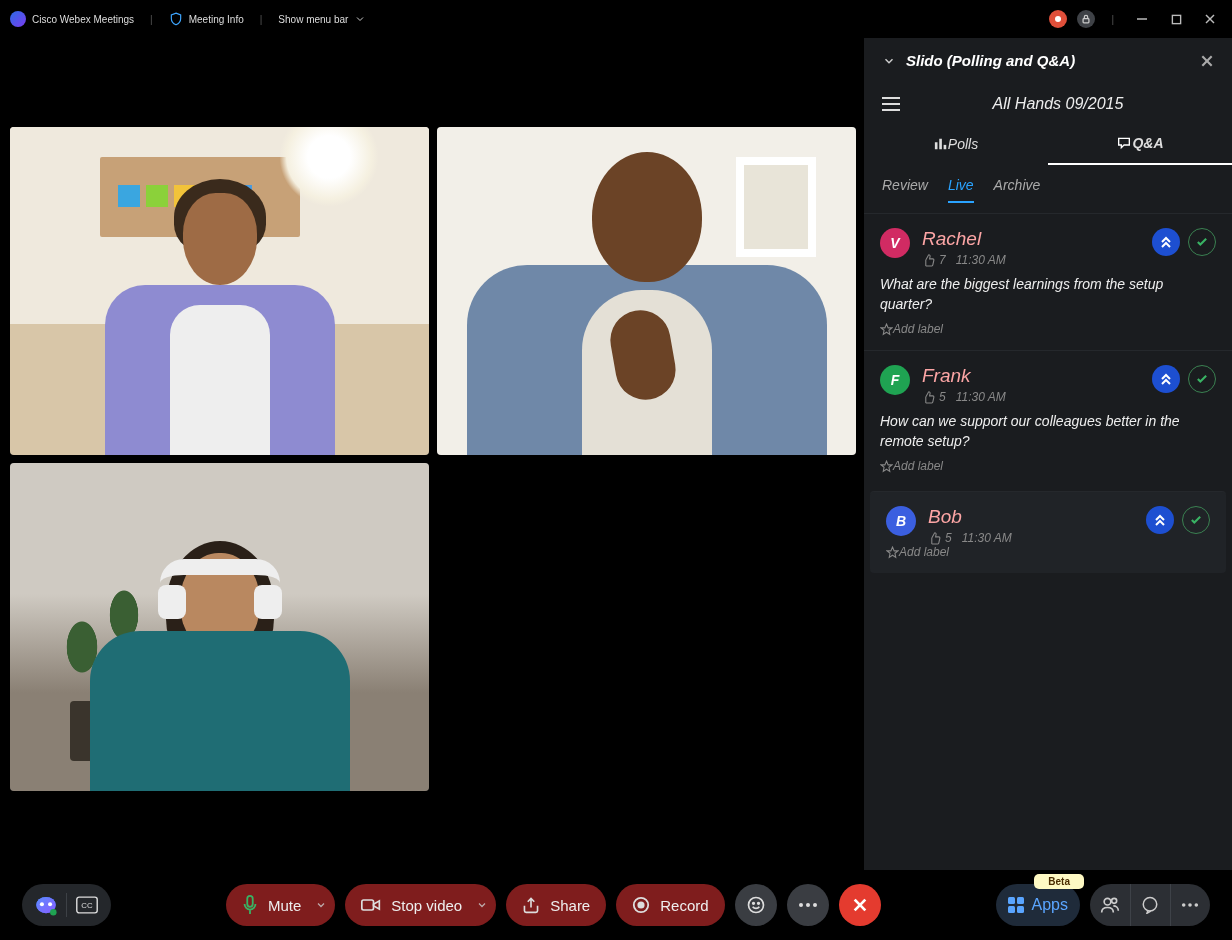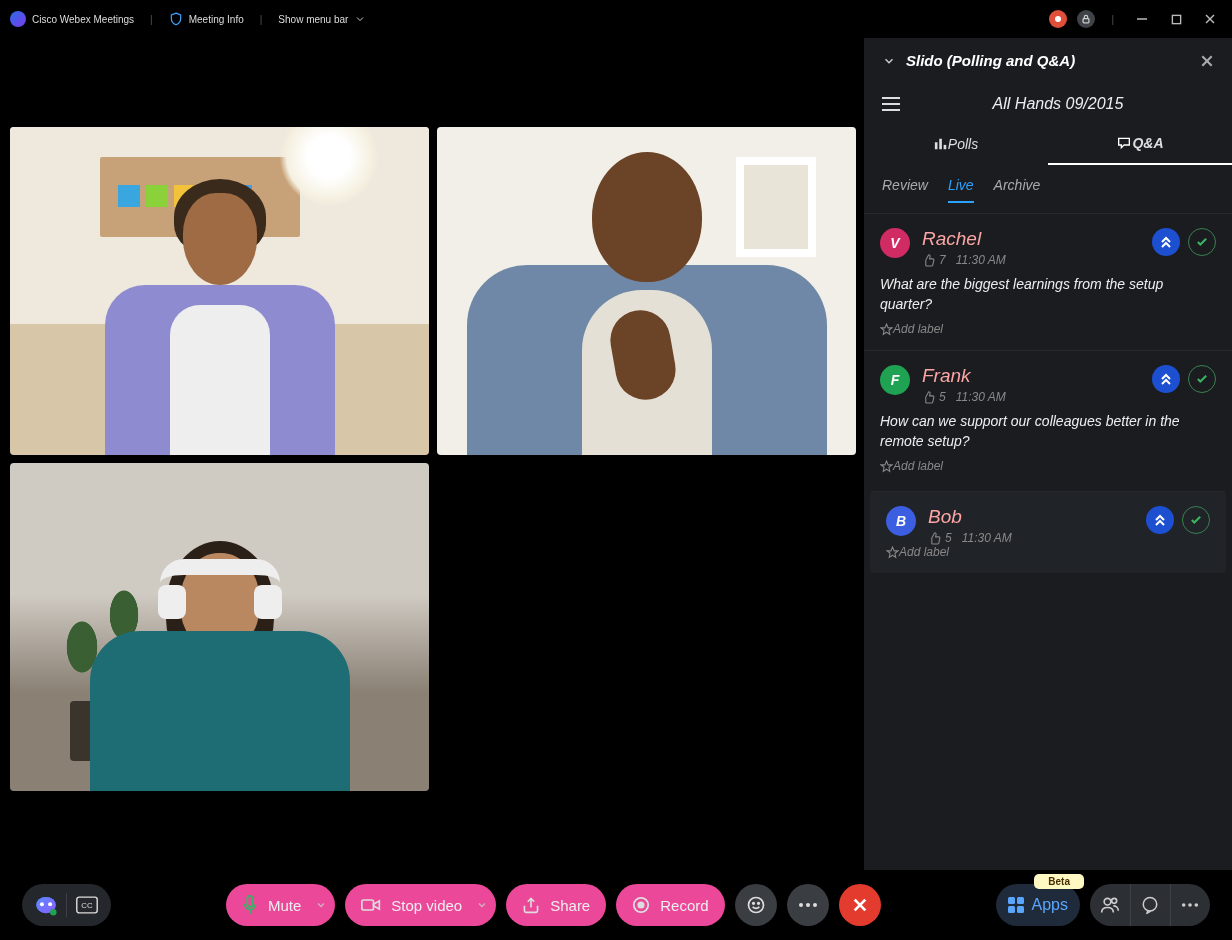--- a/index.html
+++ b/index.html
@@ -97,21 +97,21 @@
 .q-text { font-size: 14px; color: #eee; line-height: 1.4; margin: 8px 0 8px 0; }
 .q-label { display: flex; align-items: center; color: #888; font-size: 12px; cursor:pointer;}
 
 
 .toolbar { height: 70px; display: flex; align-items: center; padding: 0 22px; gap: 10px; }
 .tb-left, .tb-center, .tb-right { display: flex; align-items: center; gap: 10px; }
 .tb-center { margin: 0 auto; }
 .assist { display:flex; align-items:center; background:#24272b; border-radius:22px; height:42px; padding:0 6px;}
 .assist .bot{width:36px;display:flex;align-items:center;justify-content:center;}
 .assist .divv{width:1px;height:24px;background:#3d4146;margin:0 2px;}
-.btn { height: 42px; border-radius: 21px; background: #ec4899; display: flex; align-items: center; padding: 0 16px; gap: 10px; font-size: 15px; color: #eee; cursor: pointer; }
+.btn { height: 42px; border-radius: 21px; background: #7f1d1d; display: flex; align-items: center; padding: 0 16px; gap: 10px; font-size: 15px; color: #eee; cursor: pointer; }
 .btn.split { padding-right: 8px; }
 .btn .caret { margin-left: 4px; opacity: .8; }
 .btn .ic { display: flex; }
 .iconbtn { width: 42px; height: 42px; border-radius: 50%; background: #3a3d42; display: flex; align-items: center; justify-content: center; cursor: pointer; }
 .iconbtn.end { background: #e43b2f; }
 .apps-btn{display:flex;align-items:center;gap:8px;height:42px;padding:0 12px;border-radius:21px;background:#1f2b3a;color:#5aa5ff;position:relative;cursor:pointer;}
 .apps-btn .badge{position:absolute;top:-10px;right:-4px;background:#fef9c3;color:#4a2c00;font-size:10px;font-weight:700;padding:2px 14px;border-radius:5px;}
 .rpill{display:flex;align-items:center;background:#2c2f34;border-radius:22px;height:42px;}
 .rpill .sect{width:40px;height:42px;display:flex;align-items:center;justify-content:center;cursor:pointer;color:#ccc;}
 .rpill .sect + .sect{border-left:1px solid #3e4248;}

